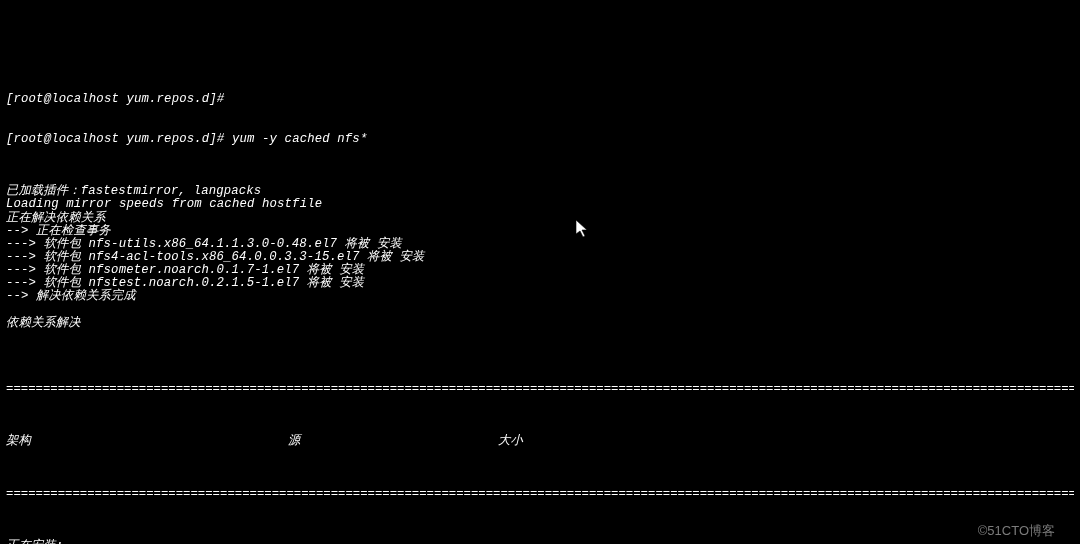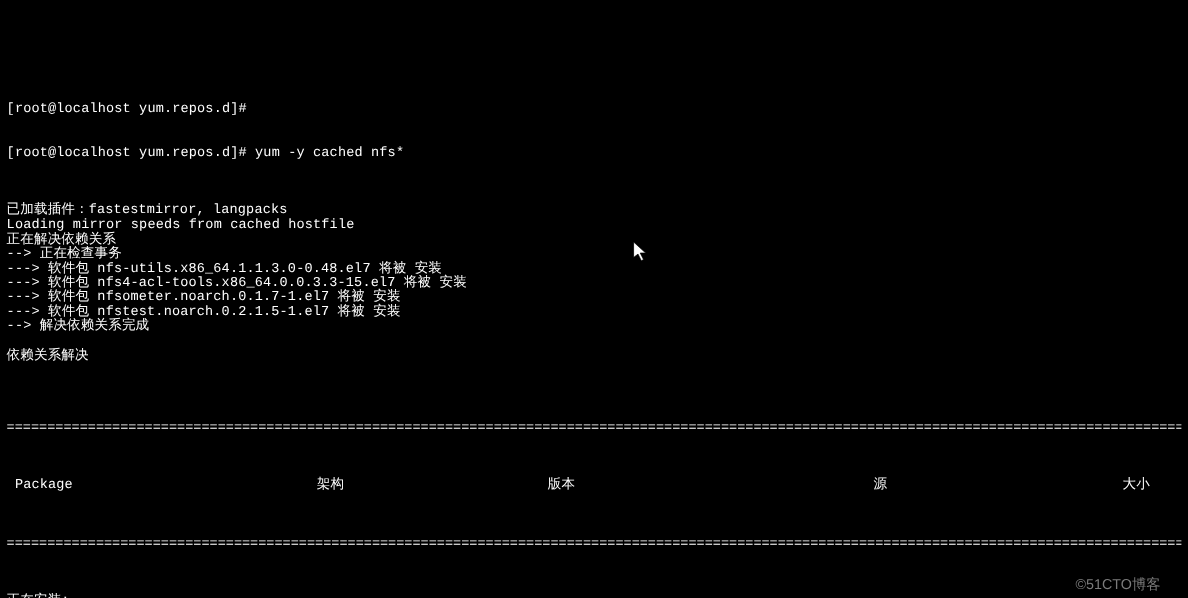--- a/index.html
+++ b/index.html
@@ -9,21 +9,21 @@
       font-family: "Courier New", monospace;
       font-size: 12.3px;
       line-height: 1.07;
       white-space: pre;
       width: 1080px;
       height: 544px;
       overflow: hidden;
       padding: 1px 6px 0 6px;
       position: relative;
     }
-    .line { white-space: pre; letter-spacing: 0.15px; }
+    .line { white-space: pre; letter-spacing: 0.15px; font-style: italic; }
     .hr-line { white-space: pre; overflow: hidden; }
     .hdr { display: flex; }
     .hdr span:nth-child(1){ width:282px;}
     .hdr span:nth-child(2){ width:210px;}
     .hdr span:nth-child(3){ width:296px;}
     .hdr span:nth-child(4){ width:200px;}
     .hdr span:nth-child(5){ flex:1; text-align:center; padding-right:2px;}
     .cursor {
       position:absolute;
       left:576px; top:194px;
@@ -48,23 +48,21 @@
 
 <div>
   <div class="line"><span>[root@localhost yum.repos.d]#</span></div>
   <div class="line"><span>[root@localhost yum.repos.d]# </span><span>yum -y cached nfs*</span></div>
 
   <div id="prelines"><div class="line">已加载插件：fastestmirror, langpacks</div><div class="line">Loading mirror speeds from cached hostfile</div><div class="line">正在解决依赖关系</div><div class="line">--&gt; 正在检查事务</div><div class="line">---&gt; 软件包 nfs-utils.x86_64.1.1.3.0-0.48.el7 将被 安装</div><div class="line">---&gt; 软件包 nfs4-acl-tools.x86_64.0.0.3.3-15.el7 将被 安装</div><div class="line">---&gt; 软件包 nfsometer.noarch.0.1.7-1.el7 将被 安装</div><div class="line">---&gt; 软件包 nfstest.noarch.0.2.1.5-1.el7 将被 安装</div><div class="line">--&gt; 解决依赖关系完成</div><div class="line"> </div><div class="line">依赖关系解决</div><div class="line"> </div></div>
 
   <div class="hr-line">==================================================================================================================================================================================</div>
 
   <div class="line hdr">
-    <span> Package</span>
     <span>架构</span>
-    <span>版本</span>
     <span>源</span>
     <span>大小</span>
   </div>
 
   <div class="hr-line">==================================================================================================================================================================================</div>
 
   <div class="line">正在安装:</div>
 
   
 

